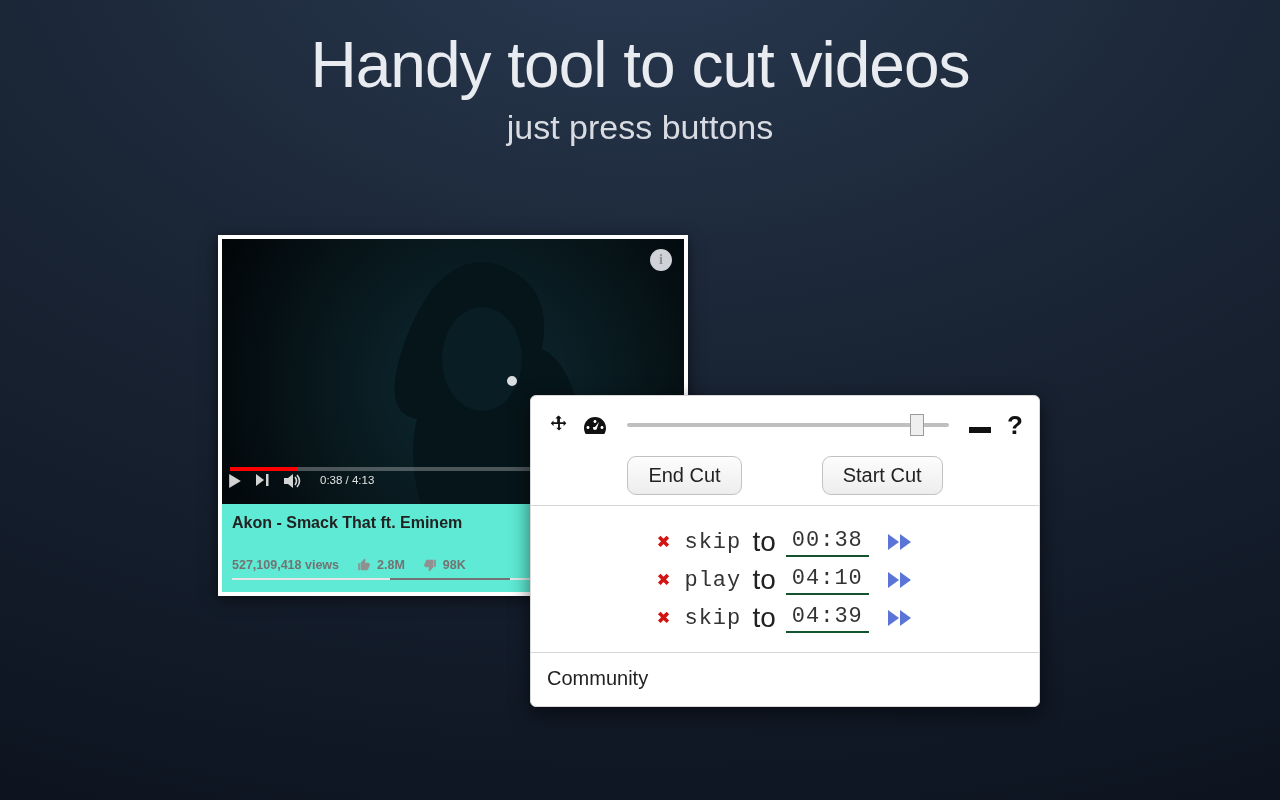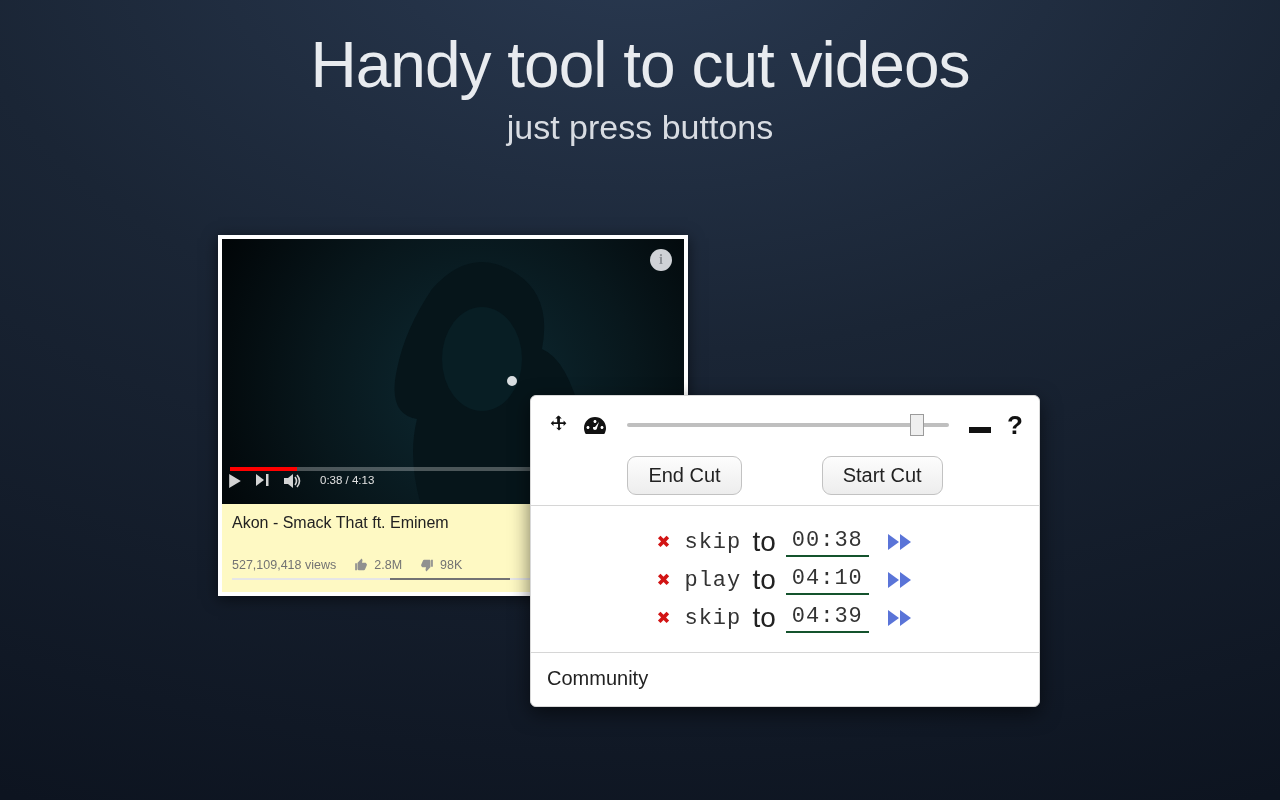--- a/index.html
+++ b/index.html
@@ -74,22 +74,23 @@
     bottom: 4px; left: 6px; right: 6px;
     height: 26px;
     display: flex;
     align-items: flex-start;
     gap: 14px;
     color: #e5e5e5;
   }
   .ctrl-icon { display:flex; align-items:center; justify-content:center; opacity:0.92; }
   .time-text { font-size: 11.5px; color: #e3e3e3; margin-left: 4px; }
   .video-meta {
-    background: #fef9c3;
+    background: #5eead4;
     padding: 10px 10px 12px 10px;
+    font-weight: bold;
   }
   .video-title { font-size: 16px; color: #222; line-height: 1.1; }
   .meta-row {
     display: flex; align-items: center; gap: 18px;
     margin-top: 26px;
     font-size: 12.5px; color: #737373;
   }
   .like-group { display:flex; align-items:flex-start; gap:6px; }
   .thumb-svg { fill:#909090; }
   .meta-underline {

